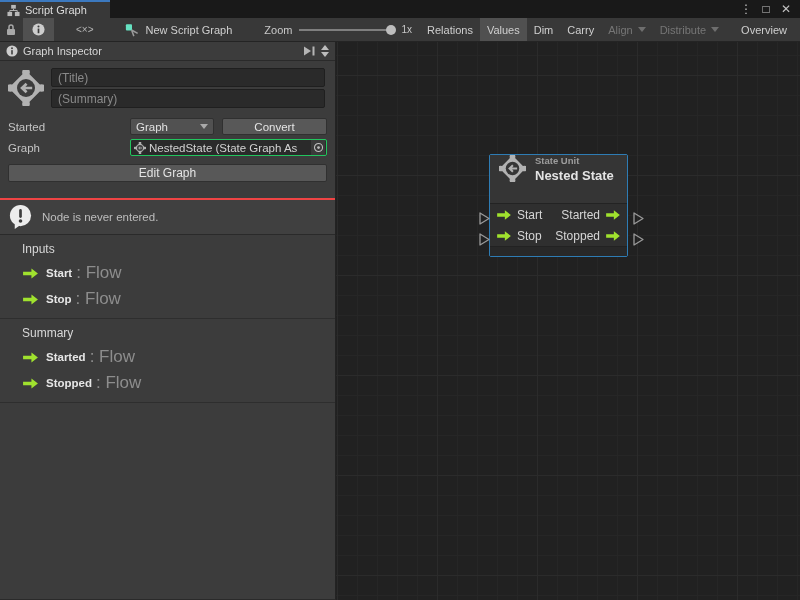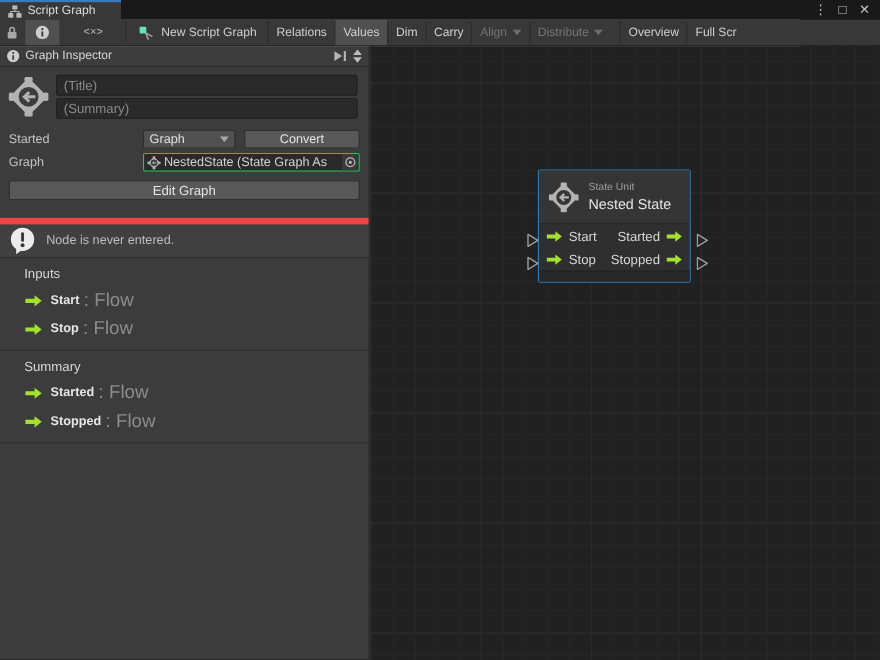--- a/index.html
+++ b/index.html
@@ -1,19 +1,19 @@
 <!DOCTYPE html>
 <html><head>
 <meta charset="utf-8">
 <style>
   * { margin:0; padding:0; box-sizing:border-box; }
   html,body { width:800px; height:600px; overflow:hidden; background:#191919; }
   body { font-family:"Liberation Sans", sans-serif; font-size:11px; color:#c8c8c8;
          -webkit-font-smoothing:antialiased; }
-  #root { position:relative; width:728px; height:600px; background:#f9a8d4; }
+  #root { position:relative; width:728px; height:600px; background:#4d7c0f; }
 
   
   .tabstrip { position:absolute; left:0; top:0; width:800px; height:18px;
               background:#191919; display:flex; align-items:stretch; }
   .tab { display:flex; align-items:center; gap:5px; padding:0 10px 0 7px;
          background:#383838; border-top:2px solid #3c79bf; color:#dcdcdc;
          font-size:11px; min-width:110px; }
   .win-controls { margin-left:auto; display:flex; align-items:center; gap:4px;
                   padding-right:6px; color:#c2c2c2; font-size:12px; }
   .win-controls span { width:16px; text-align:center; cursor:default; }
@@ -67,21 +67,21 @@
          font-size:11.5px; }
   .convert-btn { flex:1; }
   .obj-field { flex:1; height:17px; background:#2a2a2a; border:1px solid #22c55e;
                border-radius:2px; display:flex; align-items:center; gap:3px;
                padding:0 1px 0 3px; color:#d2d2d2; font-size:11.5px; overflow:hidden; }
   .obj-field .obj-text { white-space:nowrap; overflow:hidden; flex:1; }
   .obj-picker { flex:0 0 14px; height:15px; display:flex; align-items:center;
                 justify-content:center; background:#3a3a3a; }
   .edit-graph { margin:8px 8px 0 8px; height:18px; font-size:12px; }
 
-  .warn-box { margin-top:16px; border-top:6px solid #ef4444; border-bottom:1px solid #2a2a2a;
+  .warn-box { margin-top:16px; border-top:2px solid #ef4444; border-bottom:1px solid #2a2a2a;
               background:#404040; display:flex; align-items:center; gap:9px;
               padding:6px 8px; height:37px; color:#bdbdbd; font-size:11.5px; }
 
   .section { padding:7px 8px 9px 22px; border-bottom:1px solid #2e2e2e; }
   .section h3 { font-size:12px; font-weight:normal; color:#d8d8d8; margin-bottom:7px; }
   .pin-row { display:flex; align-items:center; gap:7px; margin-top:6px; }
   .pin-name { color:#e6e6e6; font-weight:bold; font-size:11.5px; }
   .pin-type { color:#8d8d8d; font-size:17px; }
 
   
@@ -91,21 +91,21 @@
               linear-gradient(#2b2b2b 1px, transparent 1px),
               linear-gradient(90deg, #2b2b2b 1px, transparent 1px),
               linear-gradient(#262626 1px, transparent 1px),
               linear-gradient(90deg, #262626 1px, transparent 1px);
             background-size:100px 100px, 100px 100px, 20px 20px, 20px 20px;
             background-position:0 33px, 1px 0, 0 13px, 1px 0; }
 
   .node { position:absolute; left:153px; top:112px; width:139px;
           border:1.5px solid #2e7cb4; border-radius:2px; background:#2f2f2f; }
   .node-header { height:49px; background:#353535; border-bottom:1px solid #232323;
-                 display:flex; align-items:center; gap:9px; padding:0 8px 0 9px; }
+                 display:flex; align-items:flex-start; gap:9px; padding:0 8px 0 9px;font-weight:bold; }
   .node-kind { font-size:9.5px; color:#9d9d9d; margin-bottom:2px; }
   .node-title { font-size:13px; color:#e4e4e4; }
   .node-row { height:21px; display:flex; align-items:center; padding:0 6px; }
   .node-row .left { display:flex; align-items:center; gap:5px; }
   .node-row .right { margin-left:auto; display:flex; align-items:center; gap:5px; }
   .port-label { color:#d6d6d6; font-size:12px; }
   .node-footer { height:10px; background:#282828; border-top:1px solid #222222; }
 
   .ext-port { position:absolute; width:11px; height:13px; }
 </style>
@@ -171,20 +171,27 @@
     <div class="tsep" style="margin-left:14px"></div>
     <div class="tbtn" style="gap:6px; padding:0 10px">
       <span style="display:flex">
         <svg width="16" height="16" viewBox="0 0 17 17">
           <rect x="2" y="2.5" width="6.5" height="6.5" rx="1" fill="#66e2c2"></rect>
           <path d="M8 8.5 L14.5 12 M8 8.5 L10.5 15" stroke="#9a9a9a" stroke-width="1.6" fill="none"></path>
         </svg>
       </span>
       <span>New Script Graph</span>
     </div>
+    <div class="zoom-wrap" style="margin-left:14px">
+      <span>Zoom</span>
+      <div class="slider-track">
+        <div class="slider-handle"></div>
+      </div>
+      <span style="font-size:10px">1x</span>
+    </div>
     <div class="tsep"></div>
     <div class="tbtn">Relations</div>
     <div class="tsep"></div>
     <div class="tbtn active">Values</div>
     <div class="tsep"></div>
     <div class="tbtn">Dim</div>
     <div class="tsep"></div>
     <div class="tbtn">Carry</div>
     <div class="tsep"></div>
     <div class="tbtn disabled">

